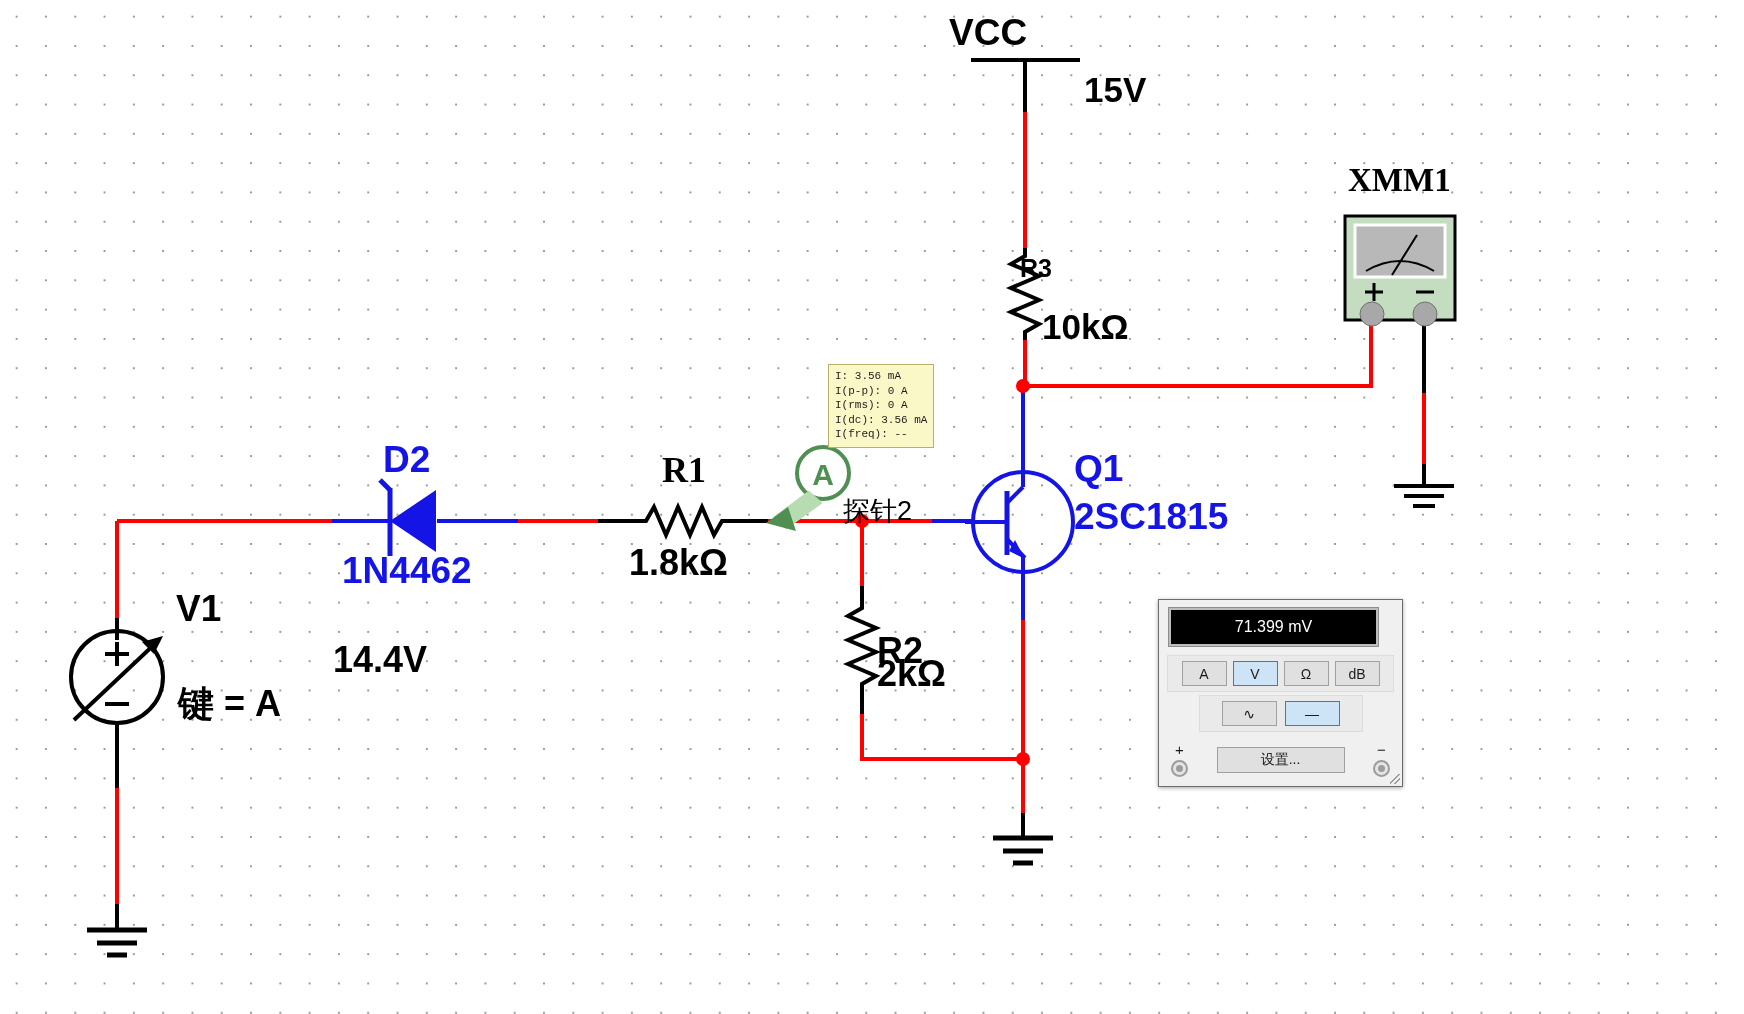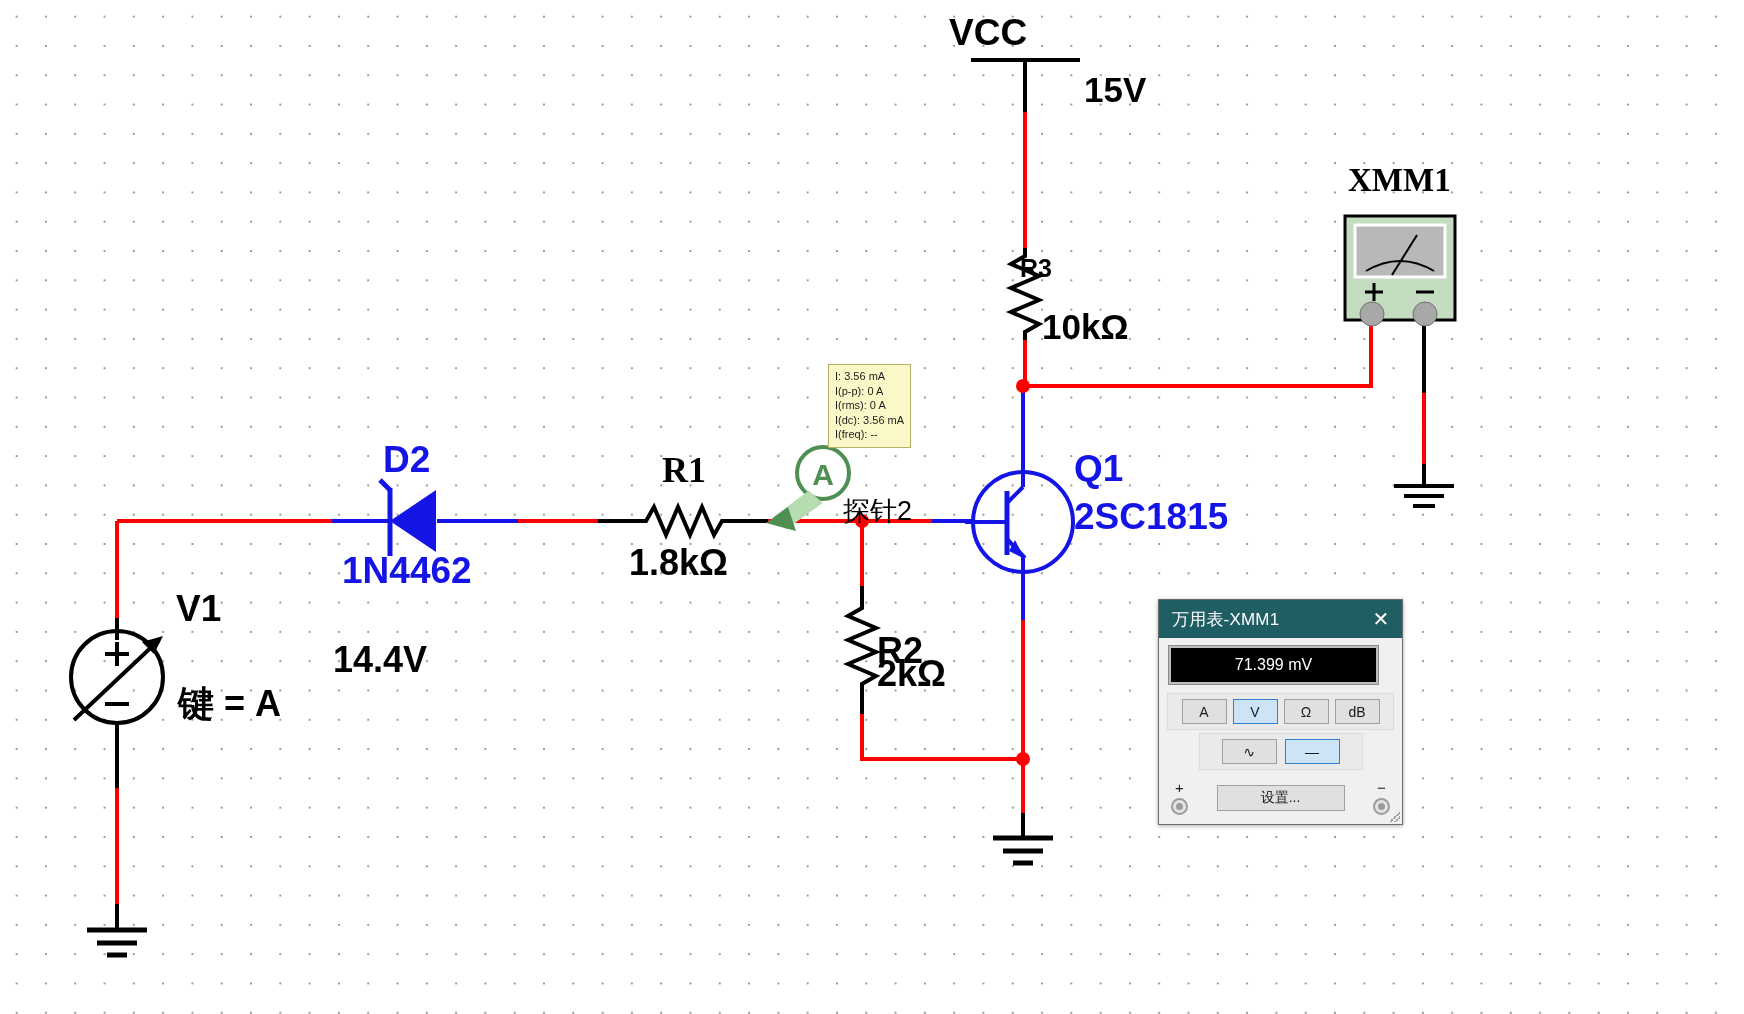--- a/index.html
+++ b/index.html
@@ -31,21 +31,21 @@
   .lbl-blue { color: #1414e6; }
   .svgbox { position: absolute; overflow: visible; }
 
   
   #probe-tooltip {
     position: absolute;
     background: #fbf8c8;
     border: 1px solid #b8b06a;
     padding: 4px 6px 5px 6px;
     font-size: 11px;
-    font-family: Liberation Sans, sans-serif;
+    font-family: Liberation Mono, monospace;
     color: #1c1c1c;
     line-height: 1.32;
     font-weight: normal;
   }
   #probe-tooltip div { white-space: nowrap; }
 
   
   #multimeter {
     position: absolute;
     left: 1158px;
@@ -358,24 +358,20 @@
 
   <div id="probe-tooltip" style="left:828px;top:364px;">
     <div>I: 3.56 mA</div>
     <div>I(p-p): 0 A</div>
     <div>I(rms): 0 A</div>
     <div>I(dc): 3.56 mA</div>
     <div>I(freq): --</div>
   </div>
 
   <div id="multimeter">
-    <div id="mm-titlebar">
-      <span id="mm-title">万用表-XMM1</span>
-      <span id="mm-close">✕</span>
-    </div>
     <div id="mm-body">
       <div id="mm-display">
         <span id="mm-display-value">71.399 mV</span>
       </div>
       <div class="mm-group">
         <div class="mm-btn">A</div>
         <div class="mm-btn active">V</div>
         <div class="mm-btn">Ω</div>
         <div class="mm-btn">dB</div>
       </div>

